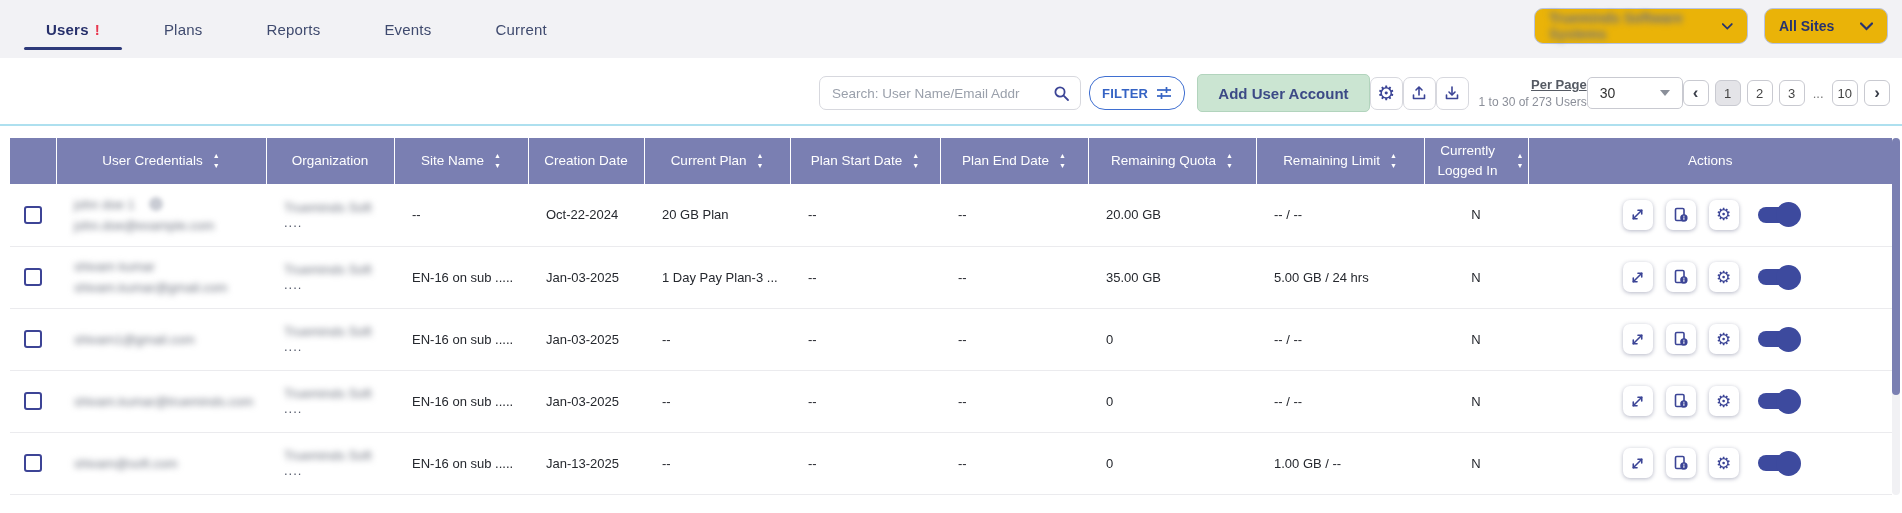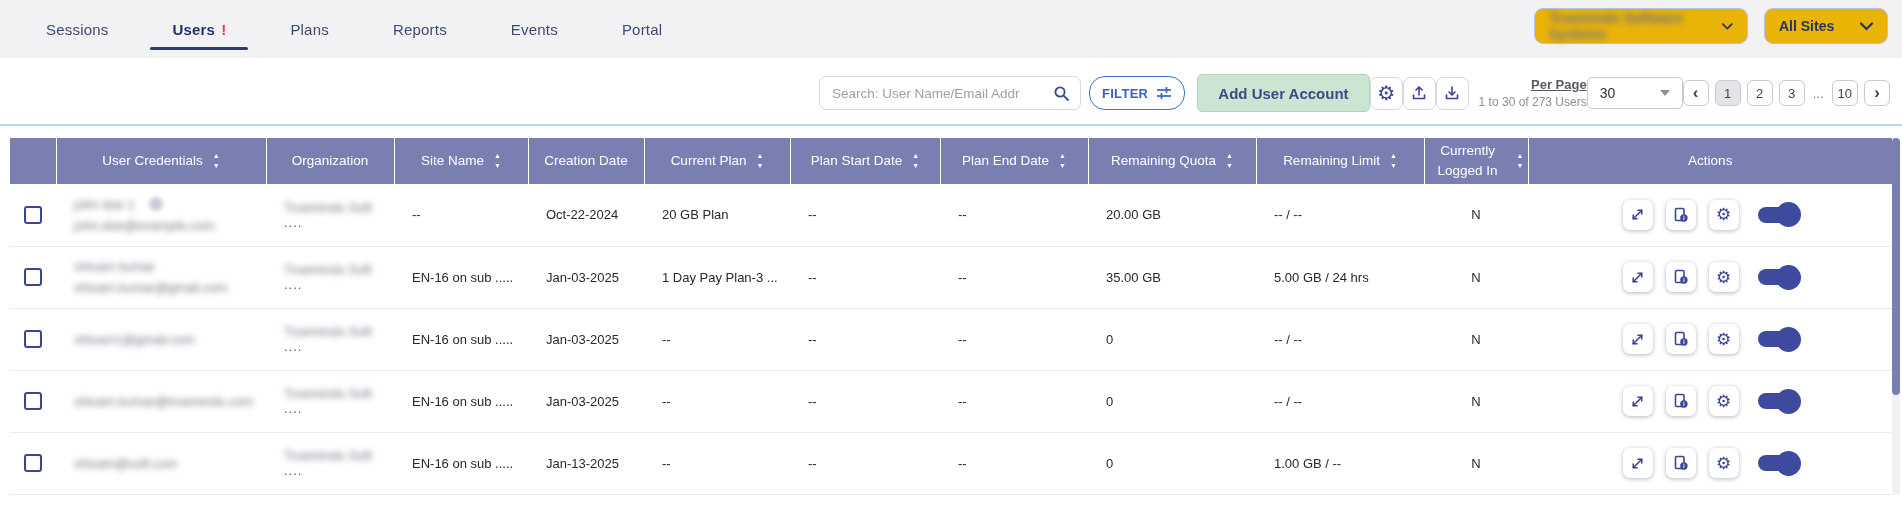--- a/index.html
+++ b/index.html
@@ -58,38 +58,35 @@
   .toggle { position:relative; width:40px; height:16px; background:#3d4a9e; border-radius:8px; margin-left:6px; cursor:pointer; }
   .toggle .knob { position:absolute; right:-3px; top:-4.5px; width:25px; height:25px; border-radius:50%; background:#3d4a9e; }
   .vscroll-track { position:absolute; right:-8px; top:0; width:8px; height:100%; background:#f1f1f4; border-radius:4px; }
   .vscroll-thumb { position:absolute; right:-8px; top:0; width:8px; height:72%; background:#7a7fb2; border-radius:4px; cursor:pointer; }
 </style>
 </head>
 <body>
 
 <div class="tabbar">
   <div class="tabs" id="tabs">
-      <div class="tab">
-        <span>Sessions</span>
-      </div>
       <div class="tab active">
         <span>Users</span>
         <span class="alert">!</span>
       </div>
       <div class="tab">
         <span>Plans</span>
       </div>
       <div class="tab">
         <span>Reports</span>
       </div>
       <div class="tab">
         <span>Events</span>
       </div>
       <div class="tab">
-        <span>Portal</span>
+        <span>Current</span>
       </div>
     </div>
   <div class="tabbar-right">
     <div class="select-pill tenant">
       <span class="redacted">Trueminds Software Systems</span>
       <svg width="13" height="9" viewBox="0 0 13 9">
           <polyline points="1,1.5 6.5,7 12,1.5" fill="none" stroke="#27336e" stroke-width="2.2" stroke-linecap="round"></polyline>
         </svg>
     </div>
     <div class="select-pill sites">

